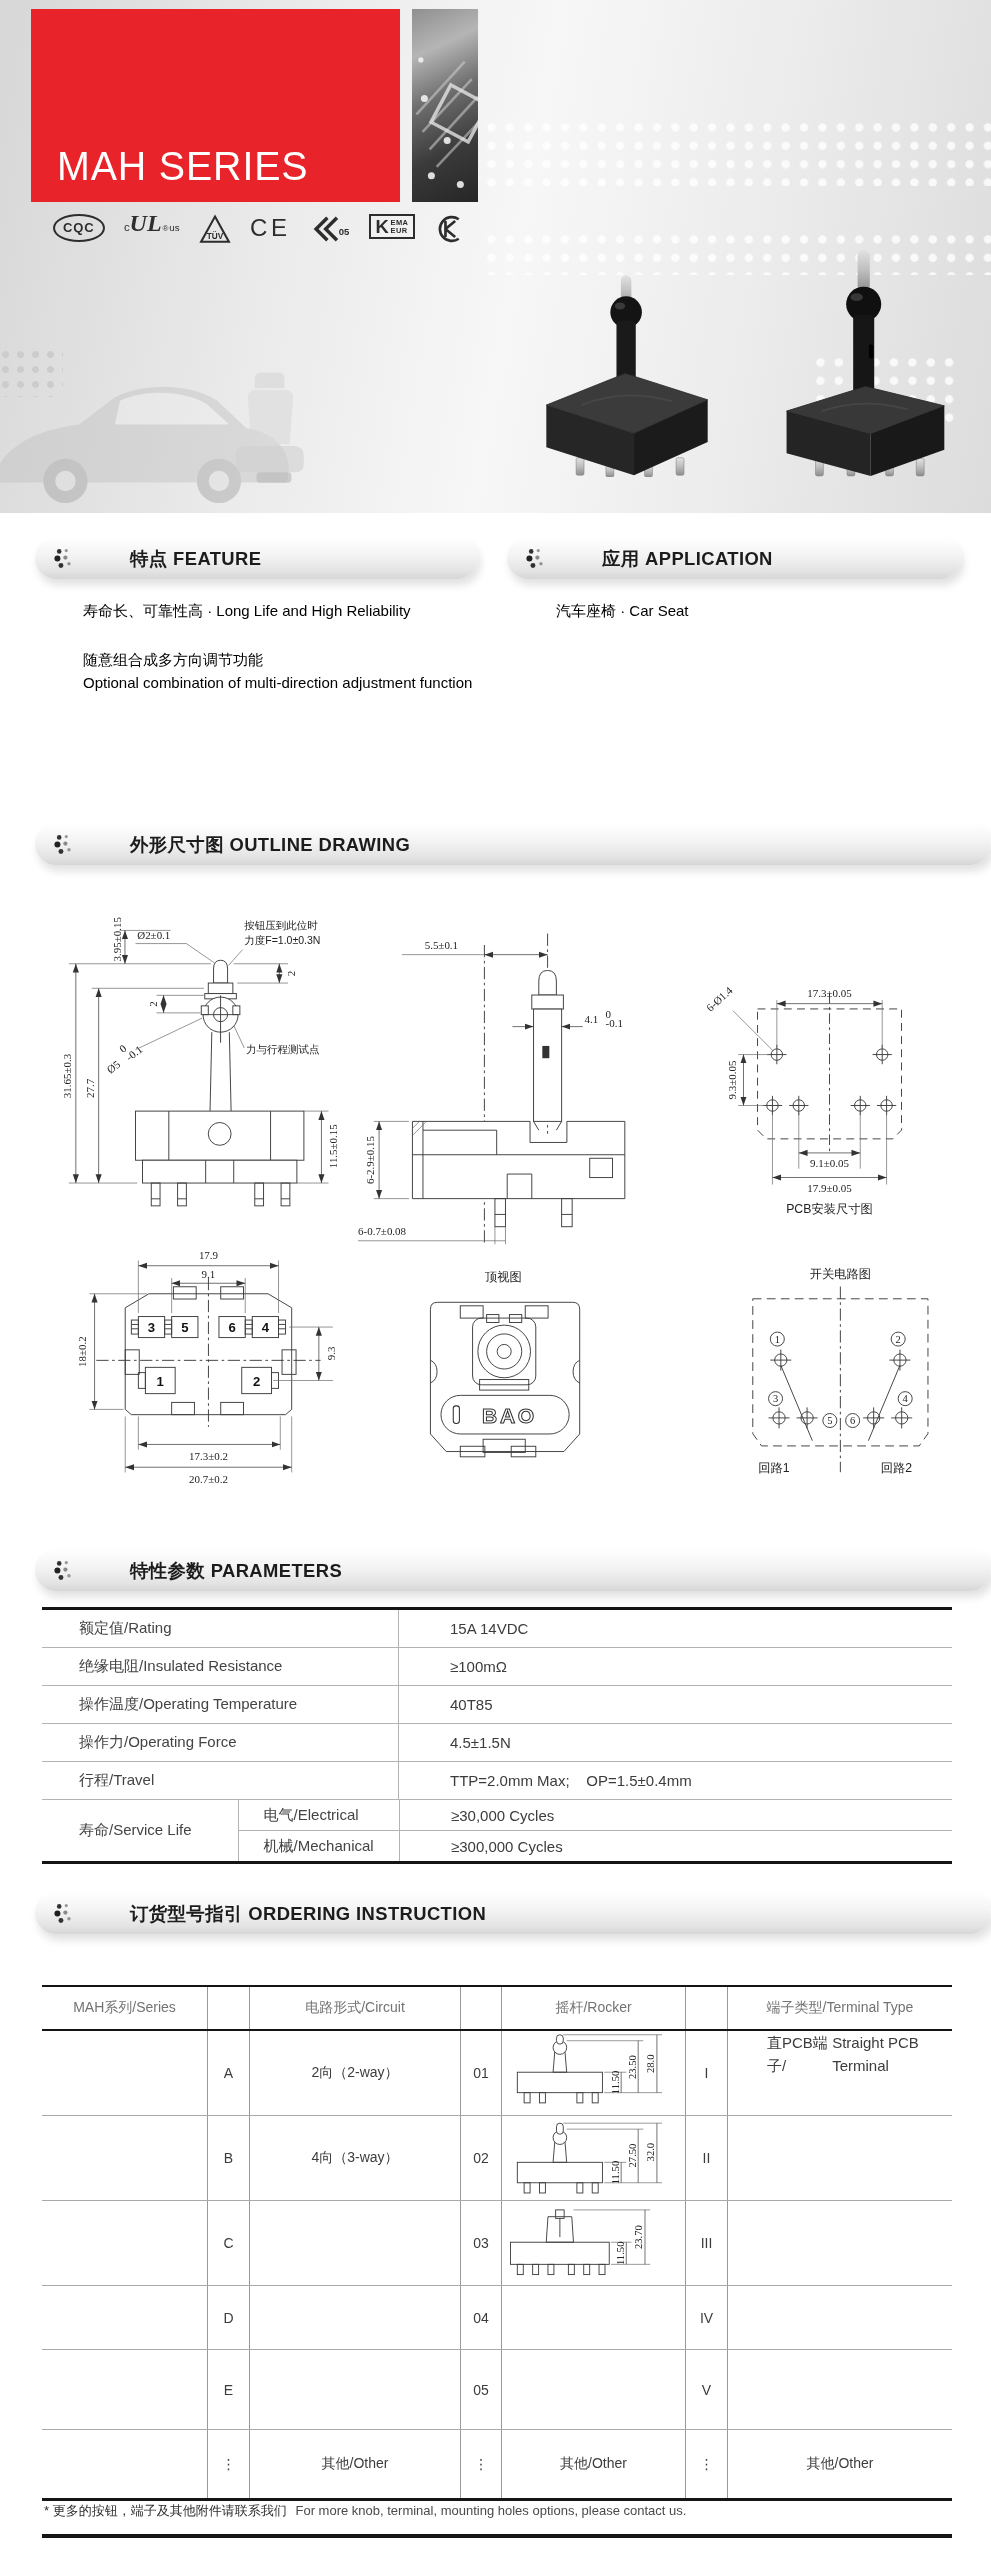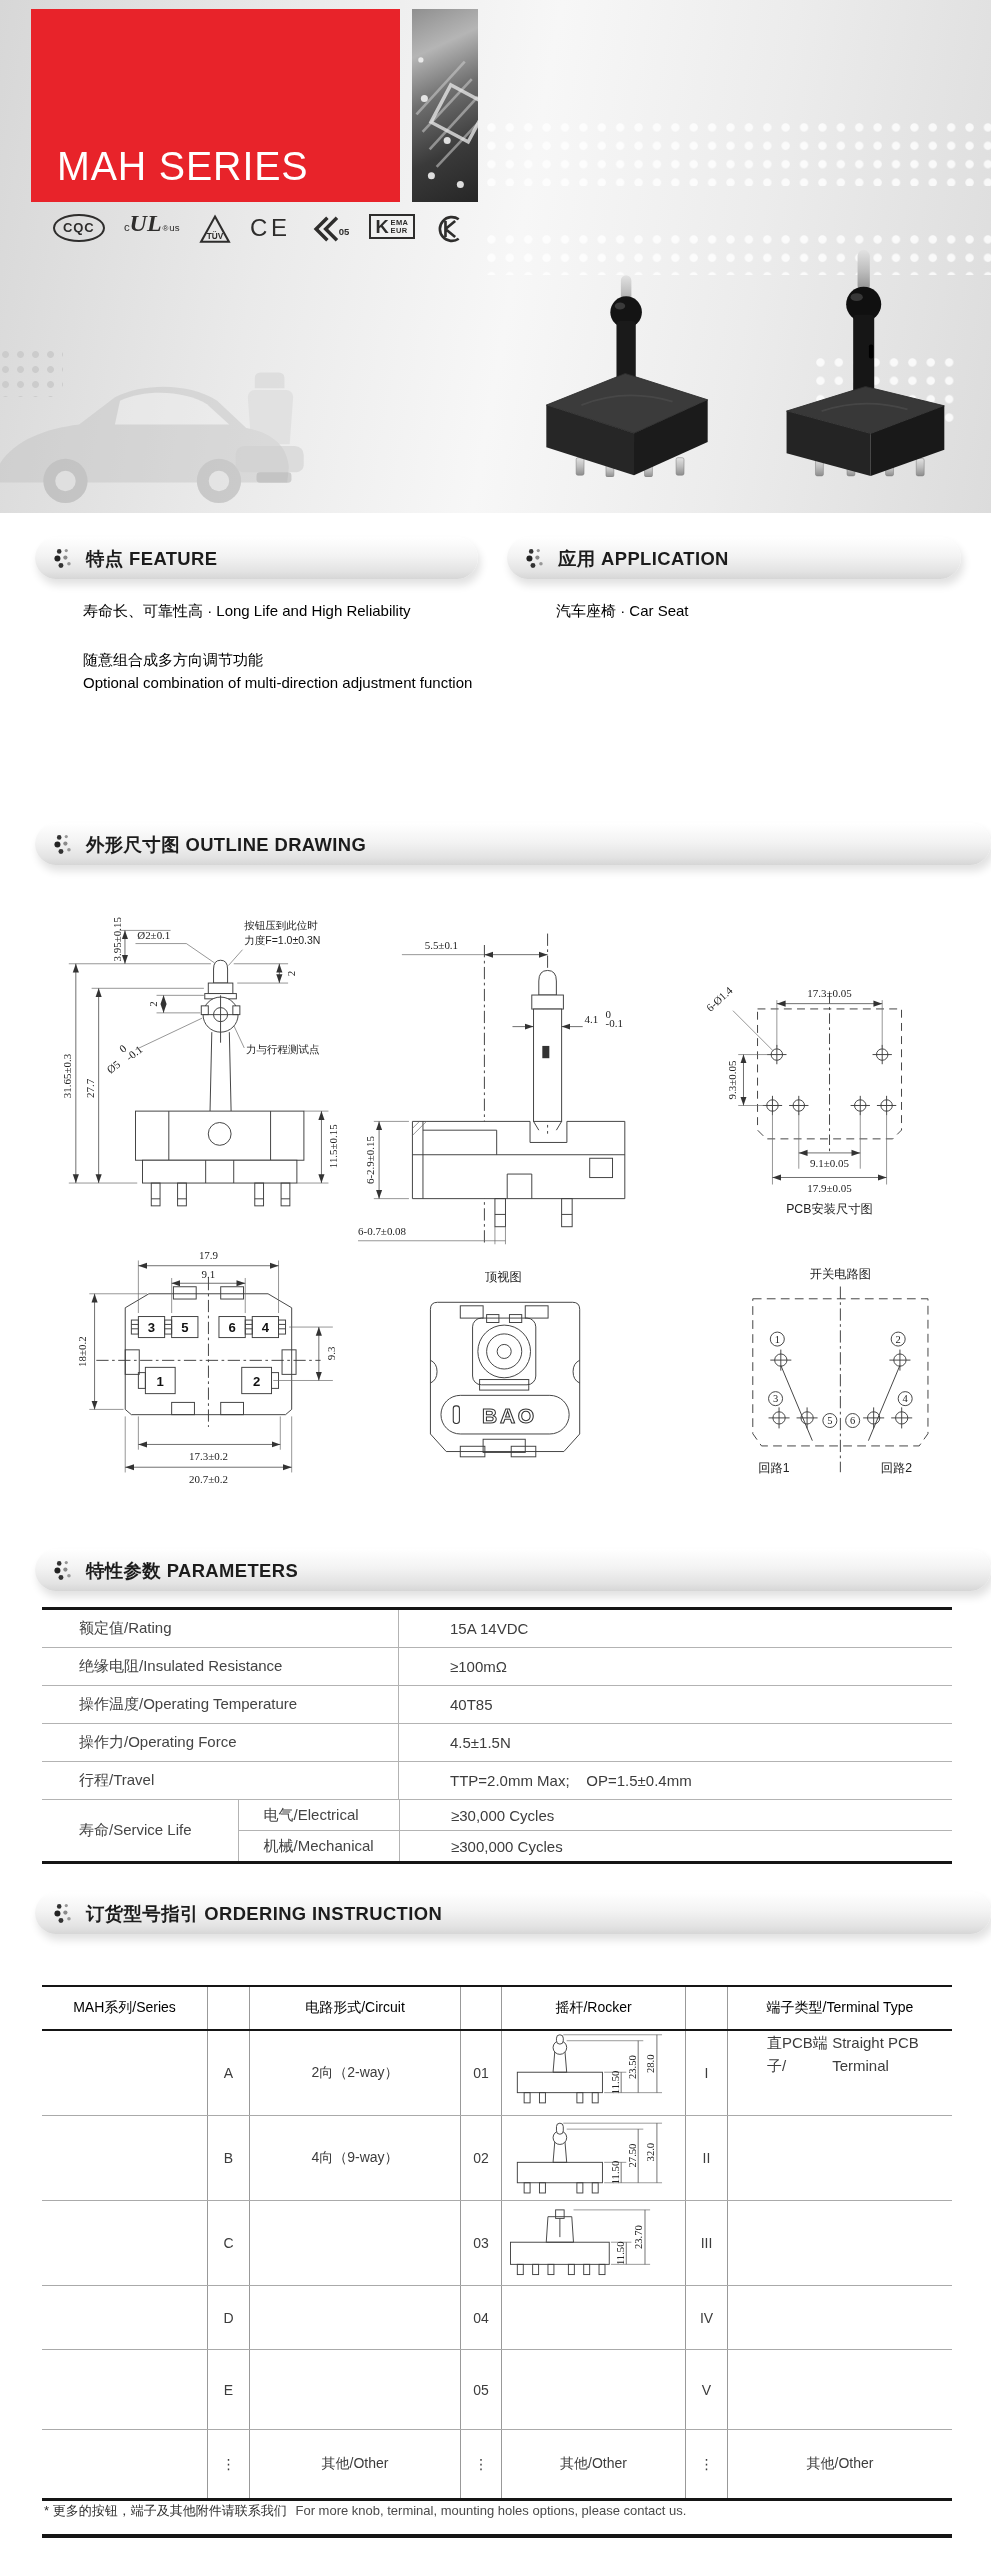--- a/index.html
+++ b/index.html
@@ -25,21 +25,21 @@
   .ulmark .big{font-family:"Liberation Serif",serif;font-weight:bold;font-style:italic;font-size:24px;line-height:19.3px;}
   .ulmark sup{font-size:8px;margin-left:0.9px;}
   .ulmark .us{font-size:9.7px;margin-left:0.9px;}
   .ce{font-size:24px;letter-spacing:3.5px;font-weight:400;}
   .kema{border:2.2px solid #2e2d2c;padding:1.8px 4.4px;display:inline-flex;align-items:center;}
   .kema b{font-size:18.4px;line-height:17.5px;}
   .kema .sm{font-size:7.5px;line-height:8px;margin-left:1.8px;font-weight:bold;letter-spacing:0.4px;}
   
   .pill{height:42px;border-radius:23px;display:flex;align-items:center;padding-left:17.5px;box-sizing:border-box;
         background:linear-gradient(180deg,#ffffff 0%,#f3f3f3 45%,#e3e3e3 82%,#d6d6d6 100%);
-        box-shadow:2.6px 6.1px 8.8px rgba(0,0,0,.12);}
+        box-shadow:2.6px 6.1px 8.8px rgba(0,0,0,.12);gap:44px;}
   .pill .t{font-size:18.4px;font-weight:bold;color:#1c1c1c;margin-left:10.5px;letter-spacing:0.4px;}
   
   .btxt{font-size:15px;color:#000000;}
   
   svg text{font-family:"Liberation Serif",serif;}
   .l{stroke:#3f3f3f;fill:none;stroke-width:1.1;}
   .lf{stroke:#3f3f3f;fill:#ffffff;stroke-width:1.1;}
   .e{stroke:#6a6a6a;fill:none;stroke-width:.8;}
   .dl{stroke:#4a4a4a;fill:none;stroke-width:.9;}
   .d{font-size:12.5px;fill:#222;}
@@ -55,21 +55,21 @@
   .pgroup{display:flex;height:61px;border-bottom:none;}
   .pglabel{width:197px;box-sizing:border-box;border-right:0.9px solid #b3b3b3;display:flex;align-items:center;padding-left:37px;}
   .pgright{flex:1;display:flex;flex-direction:column;}
   .psub{display:flex;height:31px;align-items:stretch;border-bottom:0.9px solid #b3b3b3;}
   .psub.last{border-bottom:none;}
   .psl{width:161px;box-sizing:border-box;border-right:0.9px solid #b3b3b3;display:flex;align-items:center;padding-left:24.6px;}
   
   #otable{left:42px;top:1985px;width:910px;border-top:2.6px solid #151515;border-bottom:3.5px solid #151515;
         font-size:14px;color:#3c3c3c;}
   .orow{display:flex;align-items:stretch;border-bottom:0.9px solid #aaaaaa;}
-  .orow.hdr{height:42px;border-bottom:2.6px solid #151515;font-size:14px;color:#000000;}
+  .orow.hdr{height:42px;border-bottom:2.6px solid #151515;font-size:14px;color:#737373;}
   .orow.last{border-bottom:none;}
   .oc{box-sizing:border-box;border-right:0.9px solid #999;display:flex;align-items:center;justify-content:center;text-align:center;}
   .oc.c7{border-right:none;}
   .c1{width:166px;} .c2{width:42px;} .c3{width:211px;} .c4{width:41px;} .c5{width:184px;} .c6{width:42px;} .c7{width:224px;}
   .term{align-items:flex-start;justify-content:center;padding-left:39px;text-align:left;font-size:15px;line-height:23px;}
   
   #fnote{left:44px;top:2502px;width:908px;font-size:13px;color:#2e2e2e;}
   #fnote .en{color:#4a4a4a;margin-left:8.8px;}
   #fline{left:42px;top:2534px;width:910px;height:3.5px;background:#151515;}
 </style>
@@ -633,21 +633,21 @@
       <div class="oc c6">I</div>
       <div class="oc c7 term">
         <div>直PCB端子/</div>
         <div>Straight PCB Terminal</div>
       </div>
     </div>
 
     <div class="orow" style="height:84px;">
       <div class="oc c1"></div>
       <div class="oc c2">B</div>
-      <div class="oc c3">4向（9-way）</div>
+      <div class="oc c3">4向（3-way）</div>
       <div class="oc c4">02</div>
       <div class="oc c5">
         <svg width="184" height="81" viewBox="0 0 215 95" style="font-size:16px">
           <rect class="l" x="18" y="52" width="100" height="24"></rect>
           <g class="l">
               <rect x="26" y="76" width="7" height="12"></rect>
               <rect x="44" y="76" width="7" height="12"></rect>
               <rect x="88" y="76" width="7" height="12"></rect>
               <rect x="106" y="76" width="7" height="12"></rect>
             </g>

